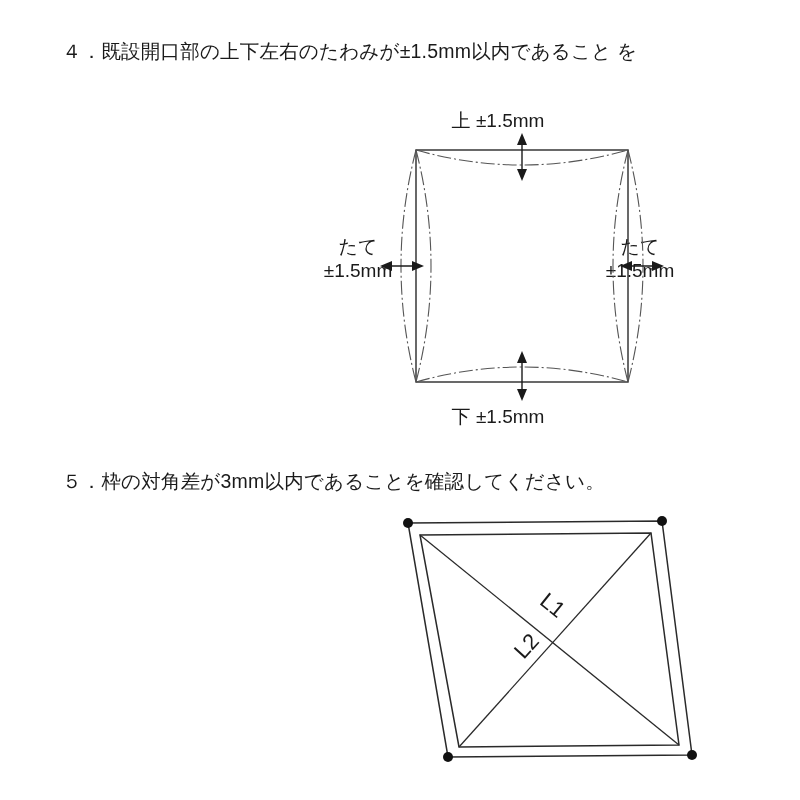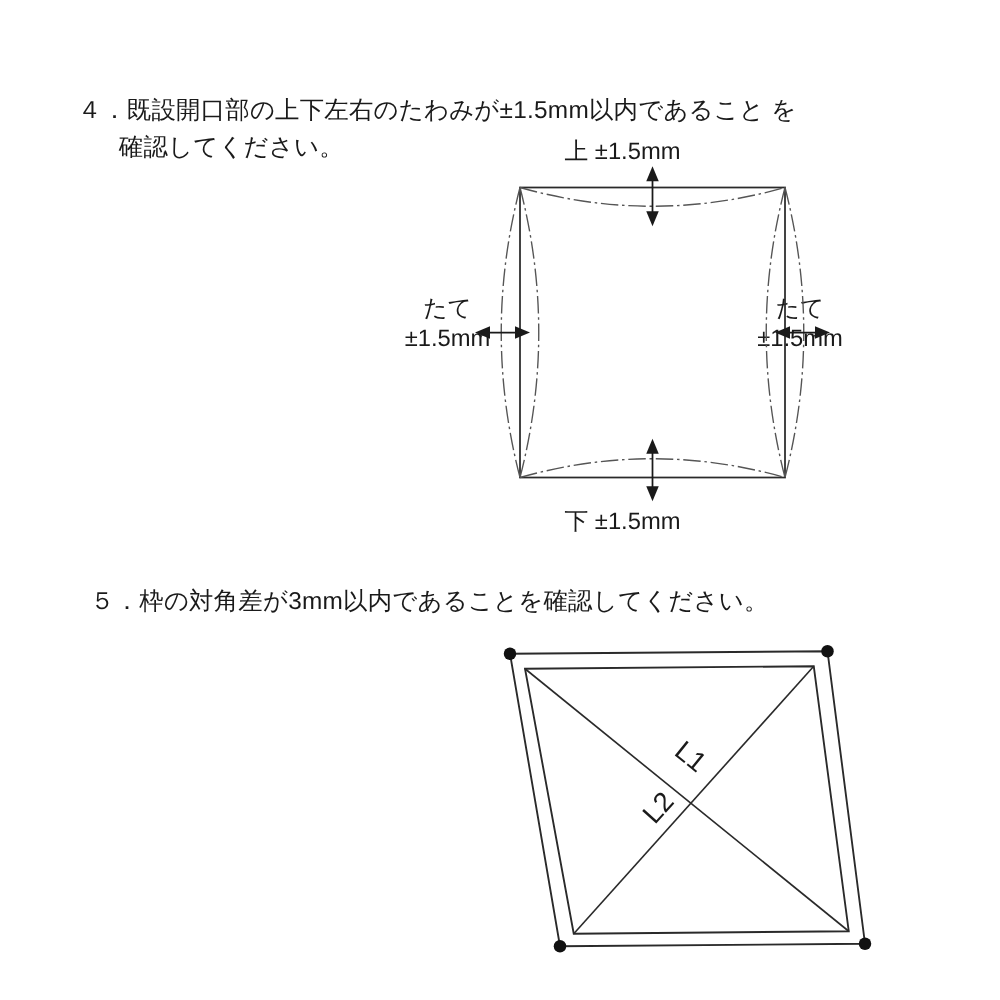--- a/index.html
+++ b/index.html
@@ -24,21 +24,20 @@
   
   .section-4-heading {
     position: absolute;
     left: 62px;
     top: 36px;
     width: 690px;
     font-size: 19.5px;
     line-height: 1.55;
     letter-spacing: 0.2px;
     color: #1a1a1a;
-    margin-top: 37px;
   }
   .heading-num {
     display: inline;
   }
   .heading-text {
     display: inline;
   }
   .heading-line2 {
     display: block;
     padding-left: 33px;
@@ -53,21 +52,21 @@
   }
   .fig4 svg, .fig5 svg {
     display: block;
   }
 
   
 
   
   .section-5-heading {
     position: absolute;
-    left: 72px;
+    left: 62px;
     top: 466px;
     width: 700px;
     font-size: 19.5px;
     line-height: 1.55;
     letter-spacing: 0.2px;
     color: #1a1a1a;
   }
 
   .fig5 {
     position: absolute;
@@ -82,21 +81,20 @@
     fill: #1a1a1a;
   }
 </style>
 </head>
 <body>
 
 <div class="page">
 
   <div class="section-4-heading">
     <span class="heading-num">４．</span><span class="heading-text">既設開口部の上下左右のたわみが±1.5mm以内であること を</span>
-    <span class="heading-line2">確認してください。</span>
   </div>
 
   <div class="fig4">
     <svg width="420" height="330" viewBox="0 0 420 330" xmlns="http://www.w3.org/2000/svg">
 
       <text id="f4-top" x="210" y="22" text-anchor="middle" font-size="19">上 ±1.5mm</text>
 
       <text id="f4-bottom" x="210" y="318" text-anchor="middle" font-size="19">下 ±1.5mm</text>
 
       <text id="f4-left1" x="70" y="148" text-anchor="middle" font-size="19">たて</text>

